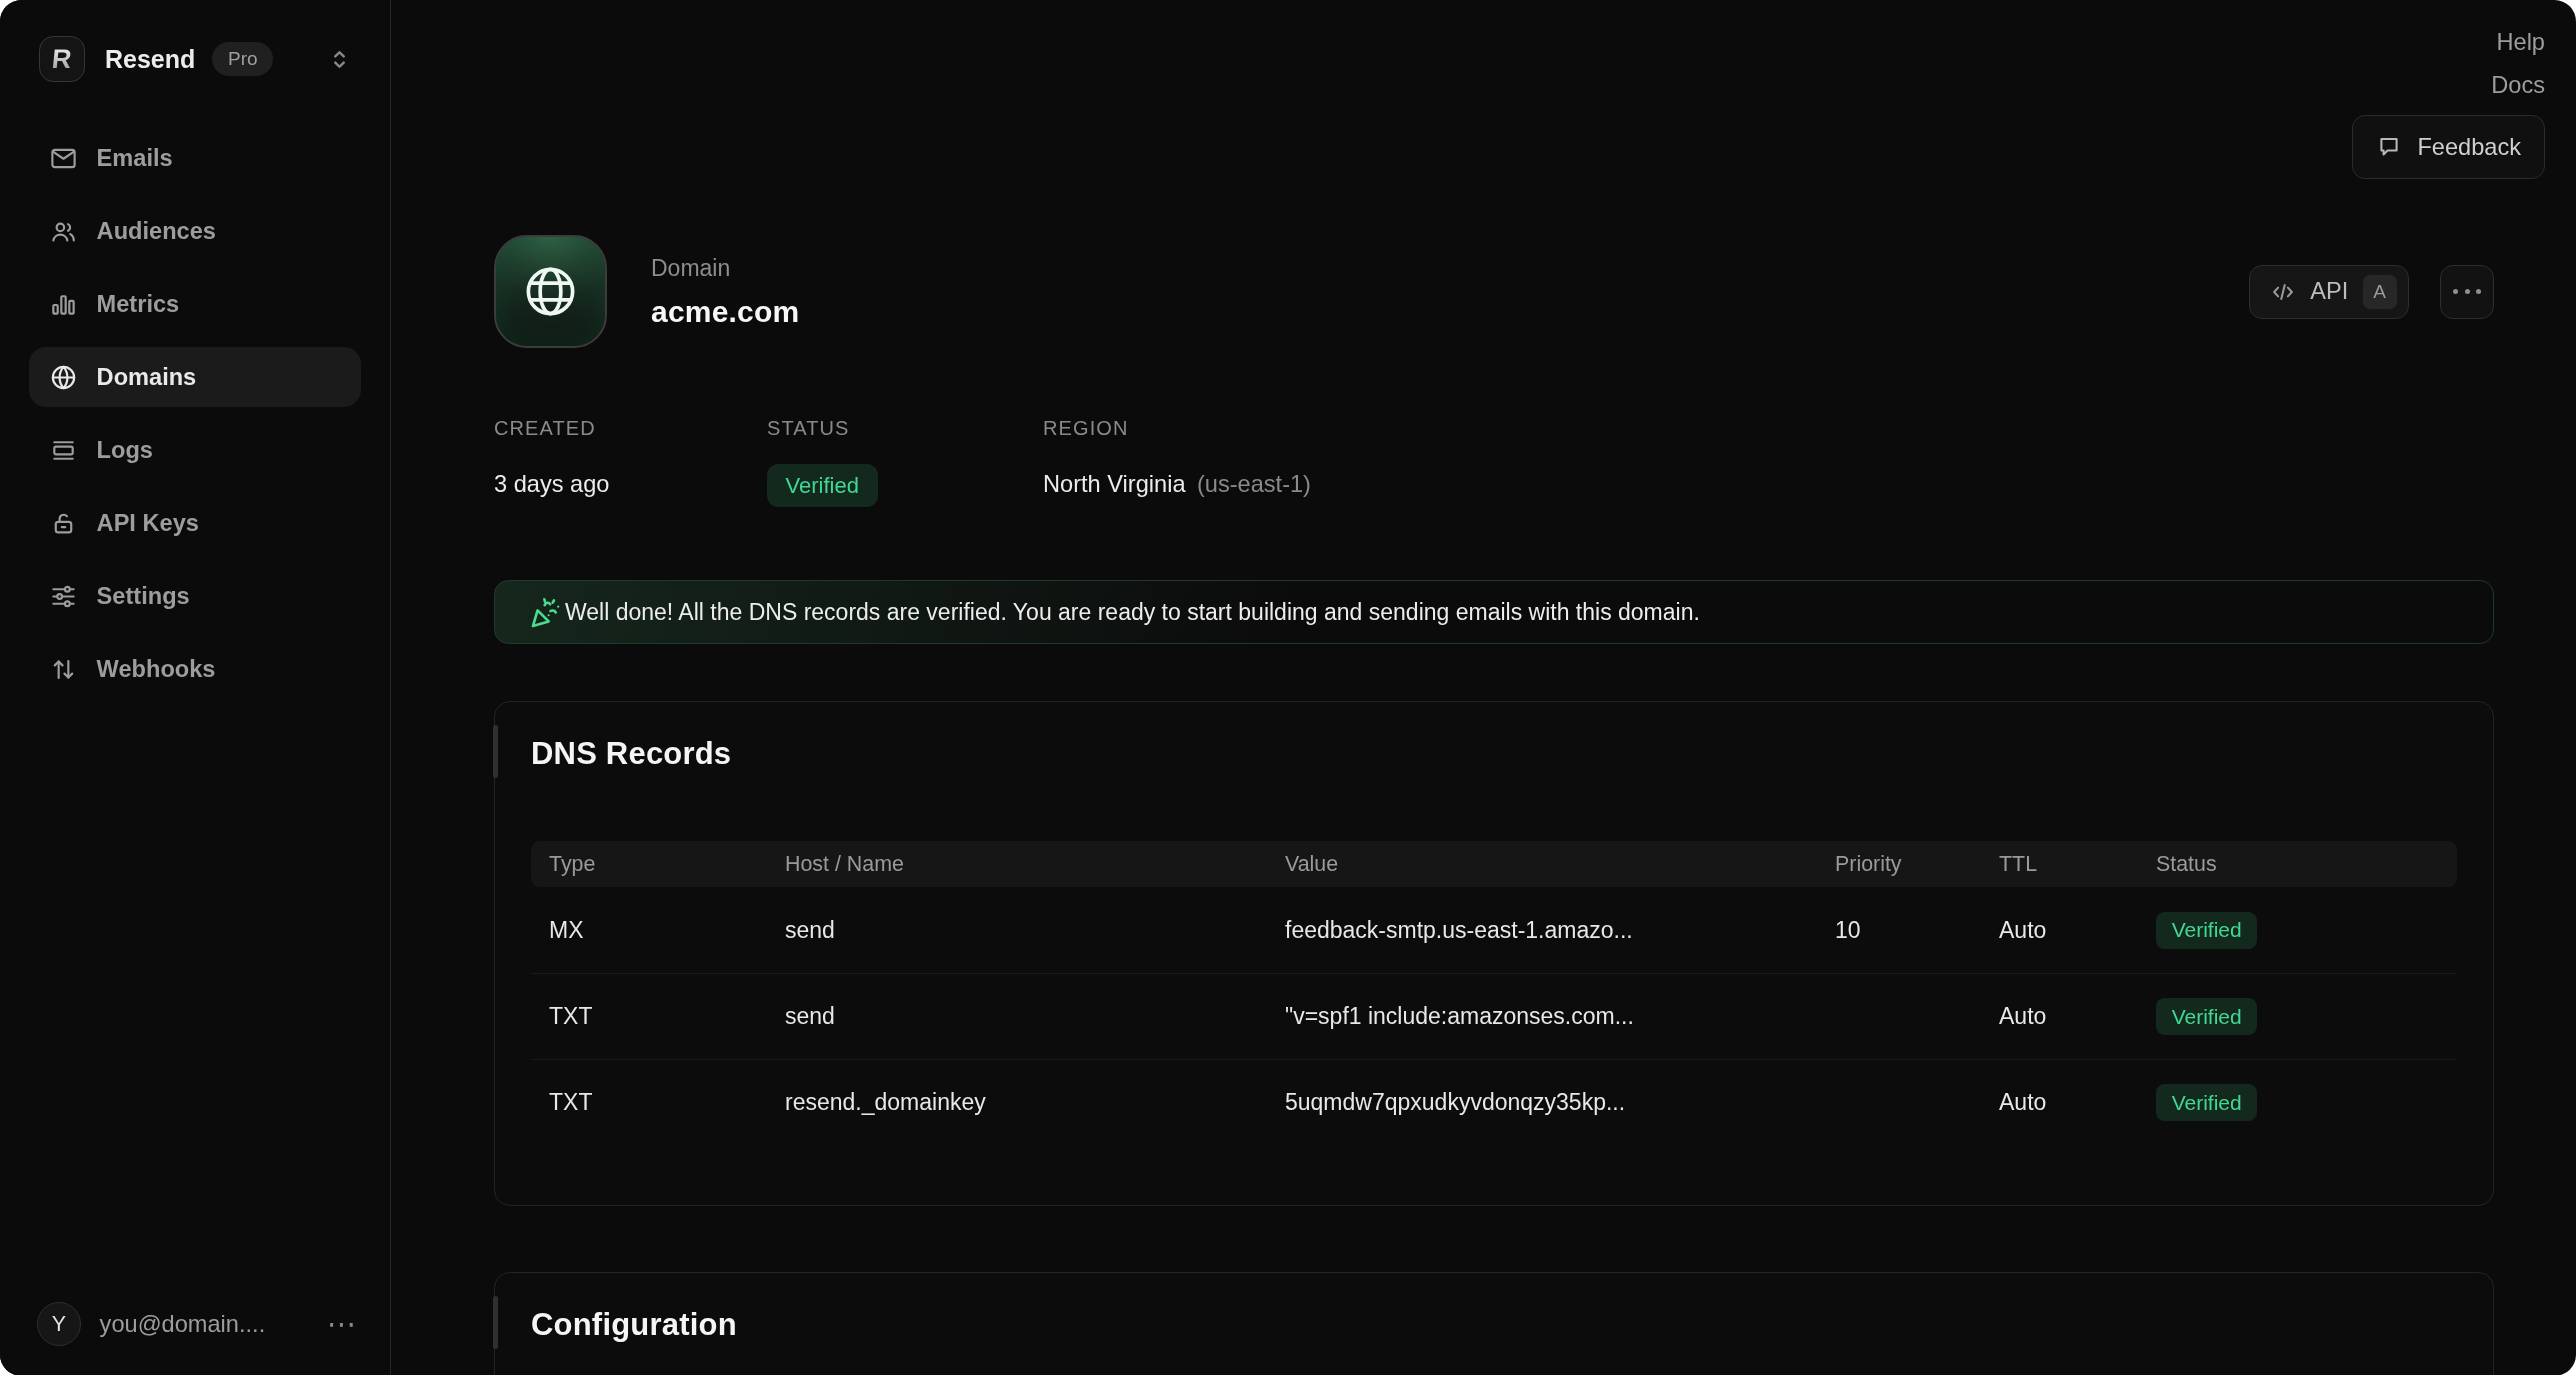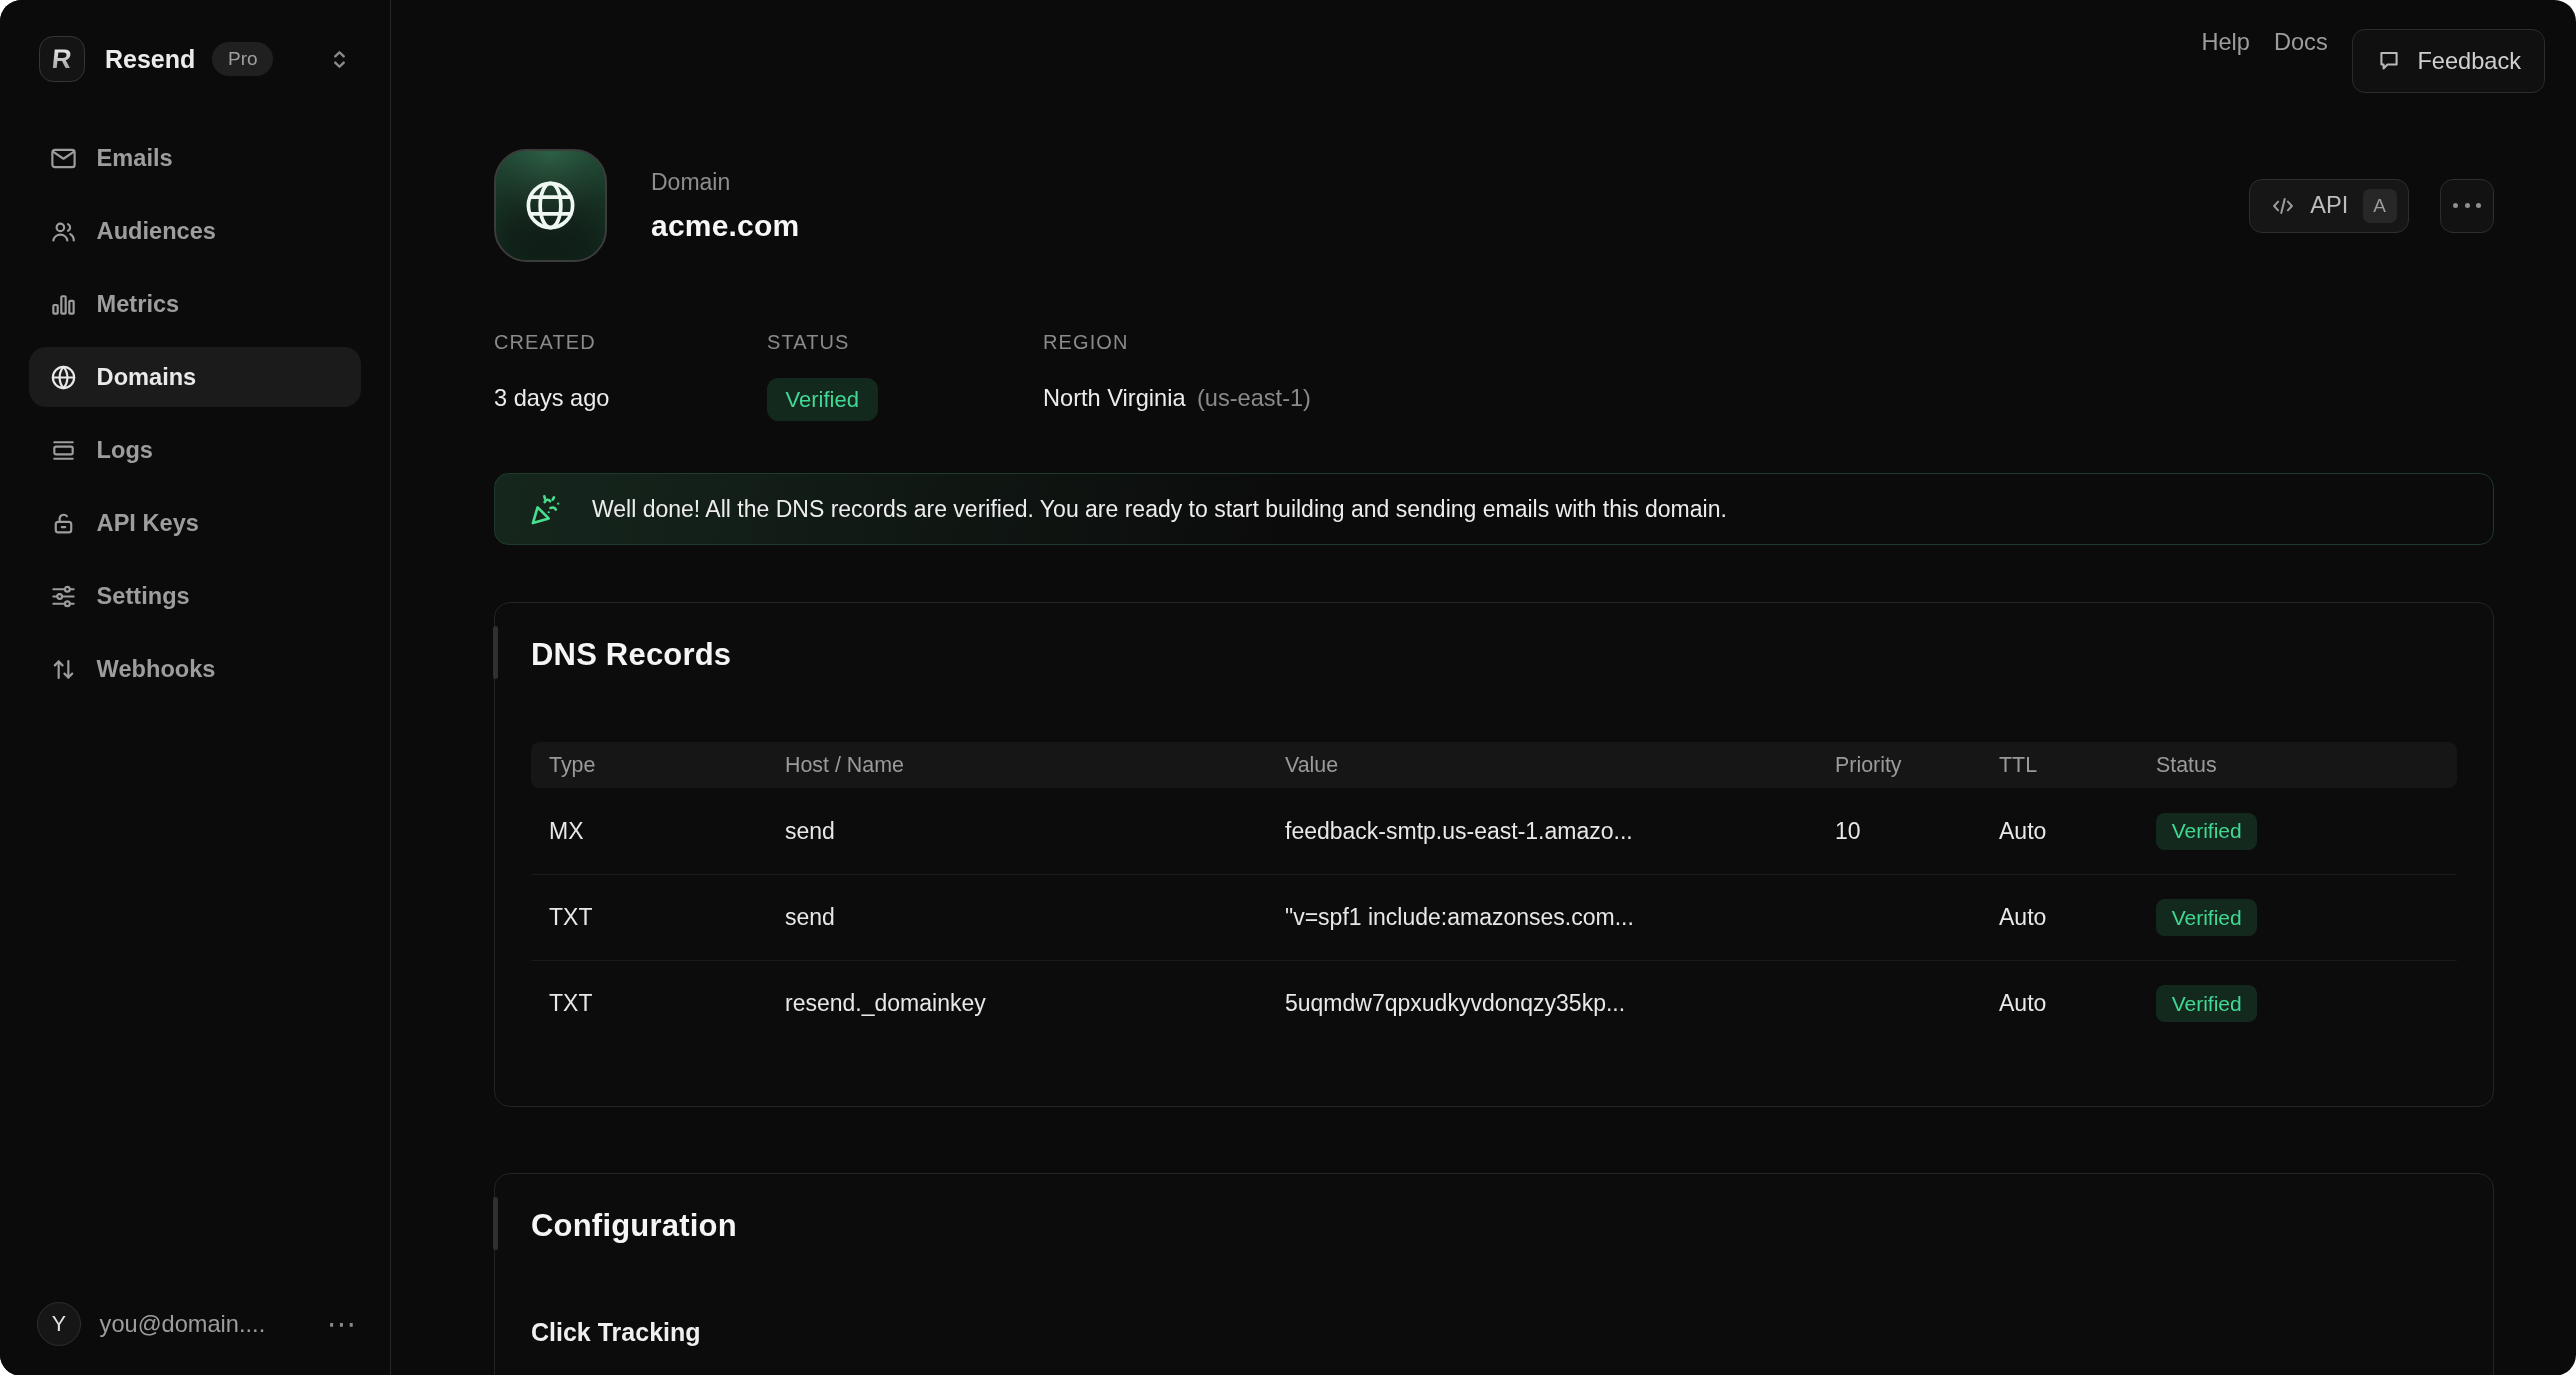--- a/index.html
+++ b/index.html
@@ -42,21 +42,21 @@
   .user-row { position:absolute; left:37px; right:31px; bottom:30px; display:flex; align-items:center; }
   .avatar {
     width:44px; height:44px; border-radius:50%; background:#161616; border:1.4px solid #2f2f2f;
     color:#e3e3e3; font-size:21.4px; display:flex; align-items:center; justify-content:center; flex:none;
   }
   .user-email { margin-left:18.6px; color:#9d9d9d; font-size:23.6px; white-space:nowrap; }
   .user-menu { margin-left:auto; color:#8a8a8a; font-size:29px; letter-spacing:2.9px; line-height:1; cursor:pointer; }
 
   
   main { flex:1; position:relative; }
-  .topbar { display:flex; align-items:flex-start; justify-content:flex-end; padding:29px 31px 0 0; gap:24px; }
+  .topbar { display:flex; align-items:flex-end; justify-content:flex-end; padding:29px 31px 0 0; gap:16px;flex-direction:column; }
   .toplink { color:#9d9d9d; font-size:23.6px; cursor:pointer; }
   .feedback-btn {
     display:flex; align-items:center; gap:15.7px; height:64px; padding:0 23px;
     border:1.4px solid #2c2c2c; border-radius:13px; color:#cfcfcf; font-size:23.6px; background:#101010; cursor:pointer;
   }
   .feedback-btn svg { width:26px; height:26px; color:#b9b9b9; }
 
   .content { padding-left:103px; width:2103px; }
 
   .domain-header { margin-top:56px; display:flex; align-items:center; width:2000px; }
@@ -88,22 +88,22 @@
   .meta-block:nth-child(2) { width:276px; }
   .meta-label { color:#8a8a8a; font-size:20px; letter-spacing:1.1px; }
   .meta-value { margin-top:24px; color:#ececec; font-size:23.6px; display:flex; align-items:center; gap:11.4px; min-height:41px; }
   .meta-suffix { color:#8a8a8a; }
 
   .badge { background:#14291e; color:#40d893; display:inline-flex; align-items:center; }
   .badge-lg { font-size:22px; padding:8.6px 18.6px; border-radius:11.4px; }
   .badge-sm { font-size:21px; padding:6.4px 15.7px; border-radius:8.6px; }
 
   .banner {
-    margin-top:52px; width:2000px; height:72px; border:1.4px solid #1e3b2b; border-radius:14.3px;
-    display:flex; align-items:center; padding:0 29px 0 33px; gap:27px;
+    margin-top:73px; width:2000px; height:64px; border:1.4px solid #1e3b2b; border-radius:14.3px;
+    display:flex; align-items:center; padding:0 29px 0 33px; 
     background:linear-gradient(100deg, rgba(32,66,47,.5) 0%, rgba(12,12,12,0) 40%), #0b0b0b;
     color:#ededed; font-size:23px;
   }
   .banner svg { width:37px; height:37px; color:#49de8e; flex:none; }
 
   .panel {
     margin-top:57px; width:2000px; border:1.4px solid #242424; border-radius:15.7px; background:#0c0c0c;
     padding:34px 36px 60px; position:relative;
   }
   .panel-accent { position:absolute; left:-2.1px; top:23px; width:5px; height:53px; border-radius:4.3px; background:#303030; }

